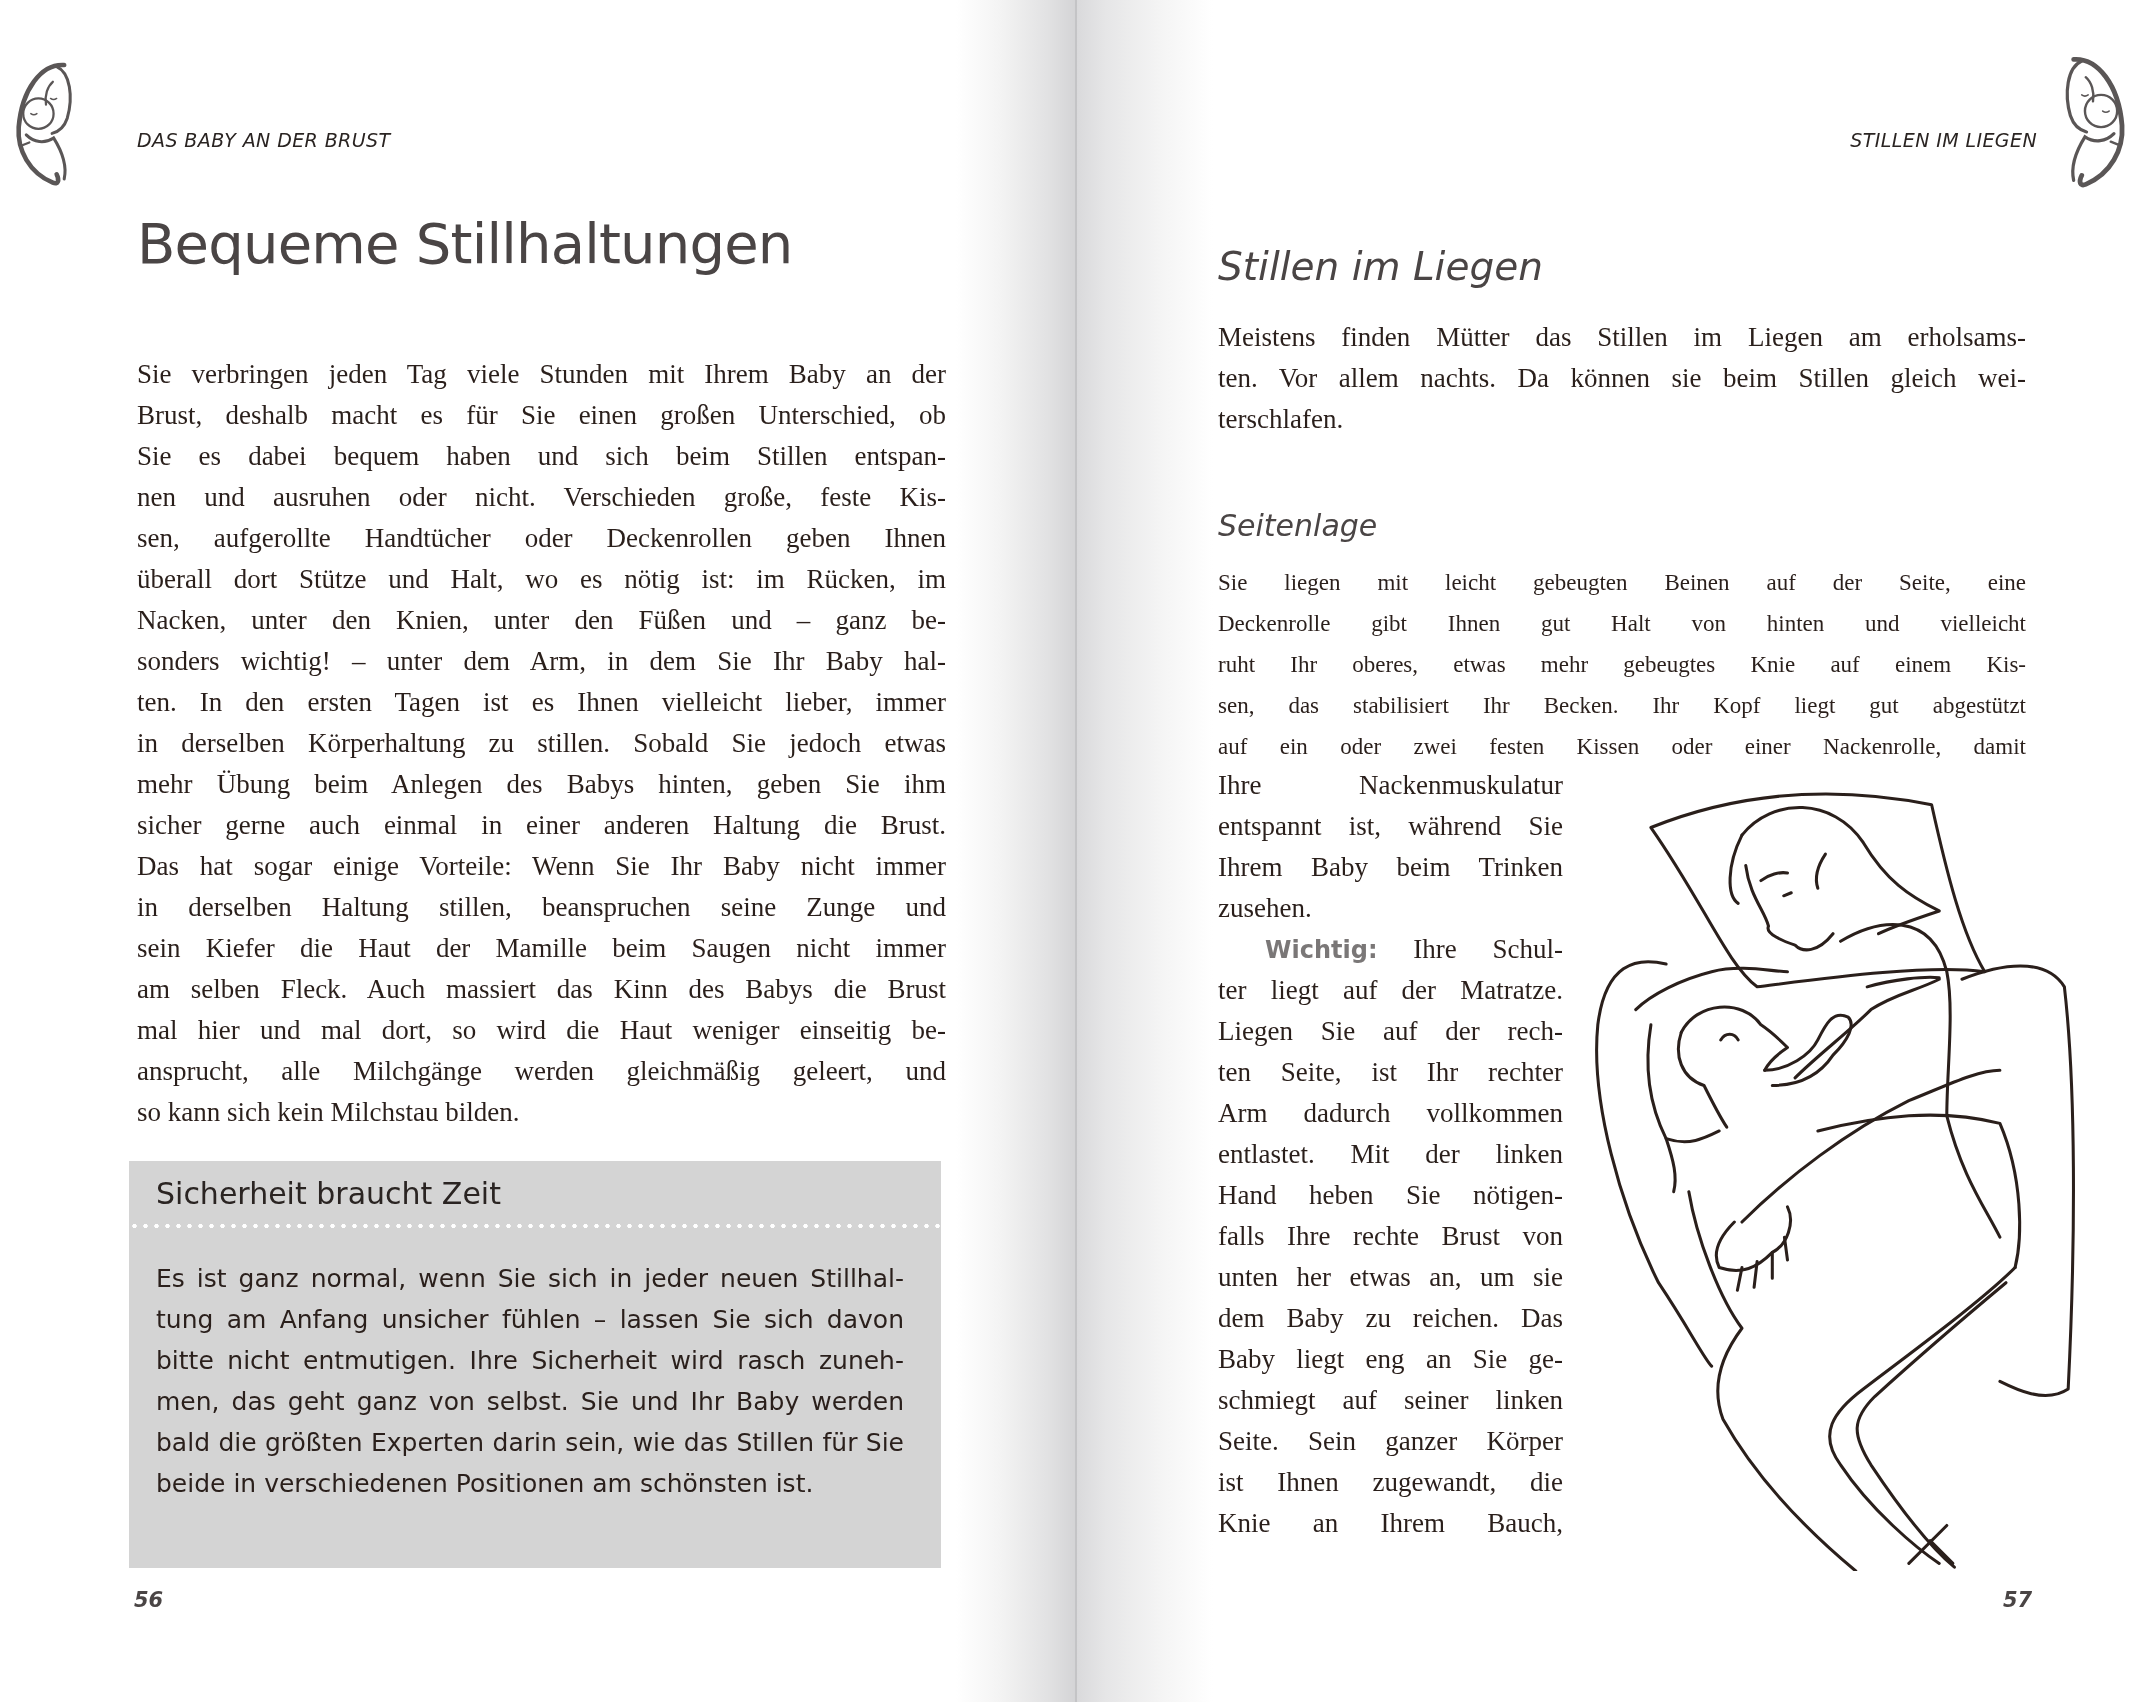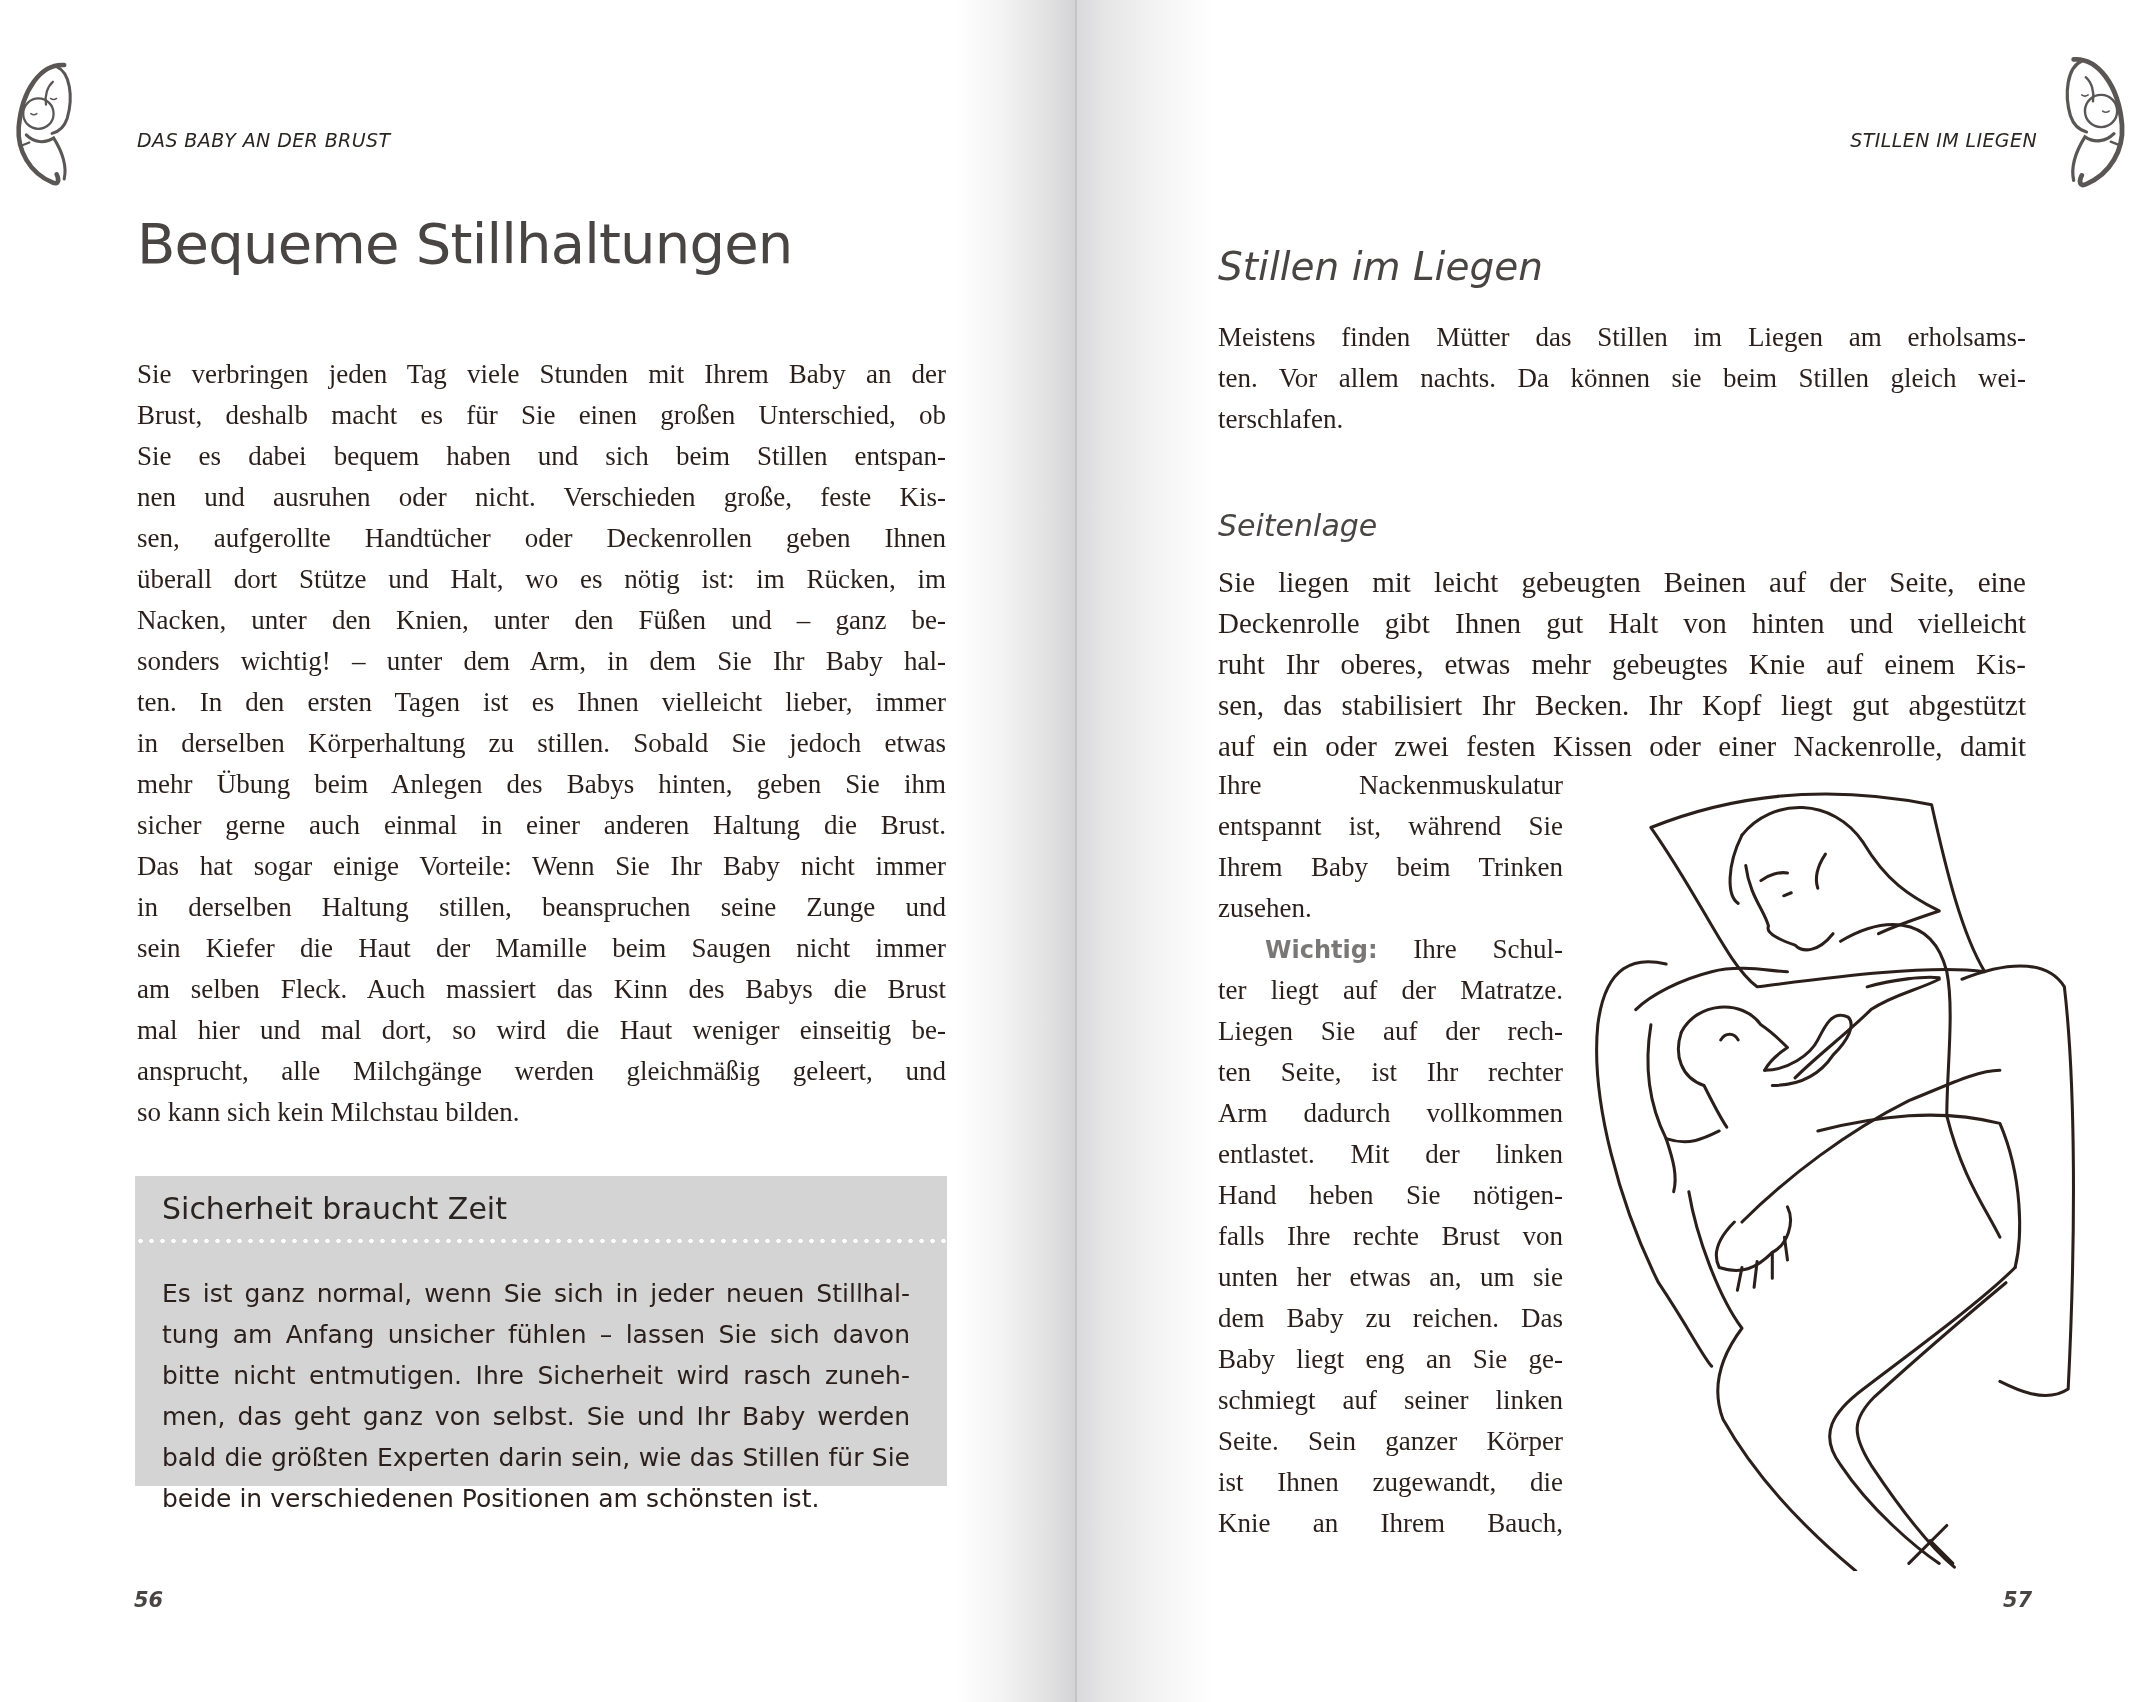--- a/index.html
+++ b/index.html
@@ -14,33 +14,33 @@
   .logo svg { width:100%; height:100%; }
 
   .title { position:absolute; left:137px; top:211px; margin:0; font-family:"DejaVu Sans", sans-serif; font-weight:normal; font-size:56px; color:#4a4545; letter-spacing:-0.8px; }
   .subtitle { position:absolute; margin:0; font-family:"DejaVu Sans", sans-serif; font-weight:normal; font-style:italic; color:#4a4545; }
 
   .body-text { position:absolute; margin:0; font-family:"Liberation Serif", serif; color:#2a1f1b; text-align:justify; hyphens:manual; }
   .body-text .line { display:block; height:41px; line-height:41px; white-space:nowrap; text-align-last:justify; }
   .body-text .line.last { text-align-last:left; }
   .left-body { left:137px; top:354px; width:809px; font-size:27px; }
 
-  .info-box { position:absolute; left:135px; top:1161px; width:812px; height:310px; background:#d4d4d4;margin-top:15px; }
+  .info-box { position:absolute; left:129px; top:1161px; width:812px; height:407px; background:#d4d4d4; }
   .info-title { position:absolute; left:27px; top:15px; margin:0; font-family:"DejaVu Sans", sans-serif; font-weight:normal; font-size:30px; color:#2a2422; }
   .info-dots { position:absolute; left:0; top:62px; width:812px; height:6px;
     background-image:radial-gradient(circle, #ffffff 2px, transparent 2.3px);
     background-size:11px 6px; background-repeat:repeat-x; }
   .info-body { position:absolute; left:27px; top:97px; width:748px; margin:0; font-family:"DejaVu Sans", sans-serif; font-size:25px; color:#2a1f1b; }
   .info-body .line { display:block; height:41px; line-height:41px; white-space:nowrap; text-align:justify; text-align-last:justify; }
   .info-body .line.last { text-align-last:left; }
 
   .page-number { position:absolute; top:1588px; font-family:"DejaVu Sans", sans-serif; font-style:italic; font-weight:bold; font-size:21px; color:#4a4545; }
 
   .right-intro { left:1218px; top:317px; width:808px; font-size:27px; }
-  .right-section { left:1218px; top:562px; width:808px; font-size:29px; }
+  .right-section { left:1218px; top:562px; width:808px; font-size:23px; }
   .narrow-col { left:1218px; top:765px; width:345px; font-size:27px; }
   .emph { font-family:"DejaVu Sans", sans-serif; font-weight:bold; color:#7a7777; font-size:24px; }
   .indent { padding-left:47px; }
 
   .illustration { position:absolute; left:1590px; top:782px; width:486px; height:789px; }
   .illustration svg { width:100%; height:100%; }
 </style>
 </head>
 <body>
 

